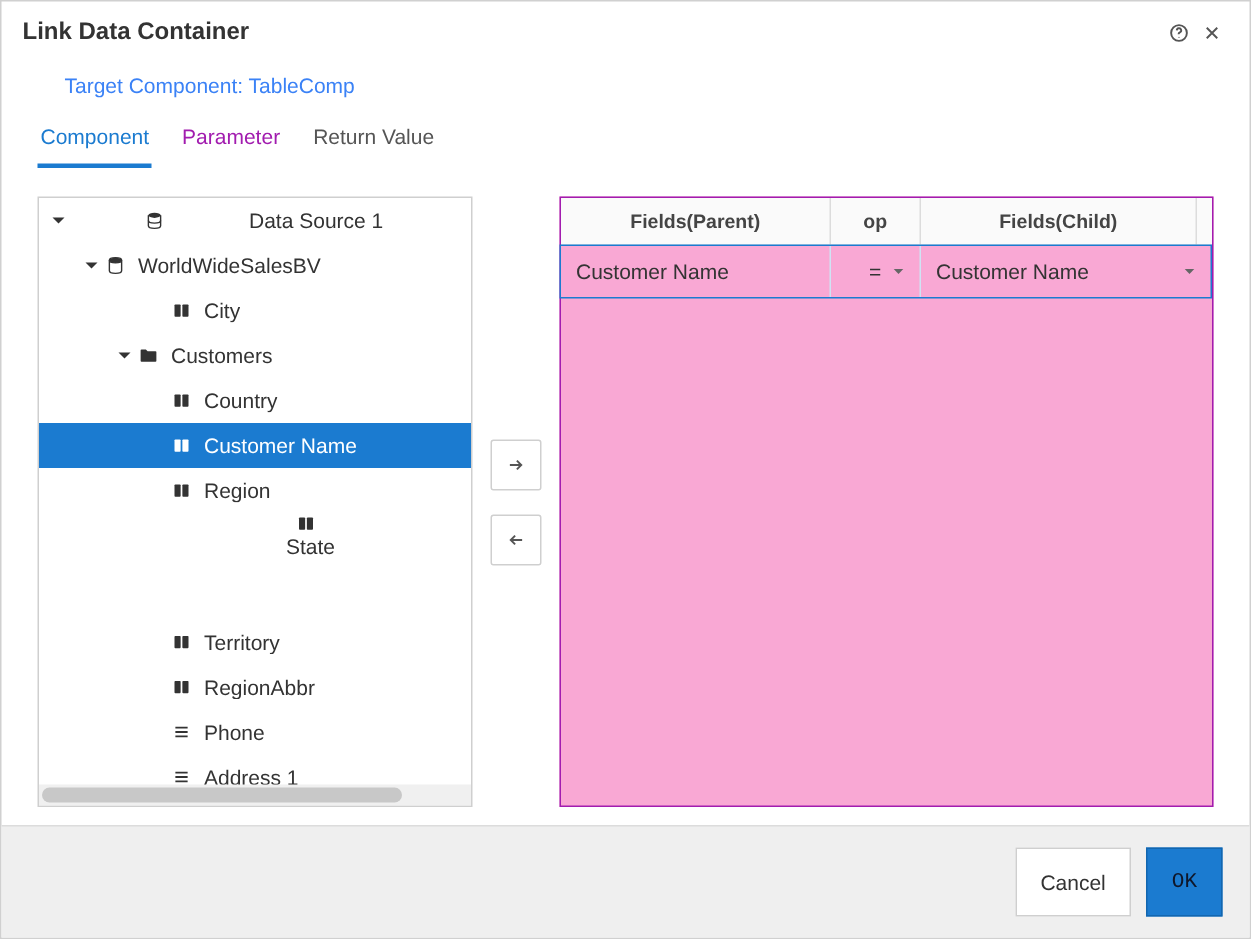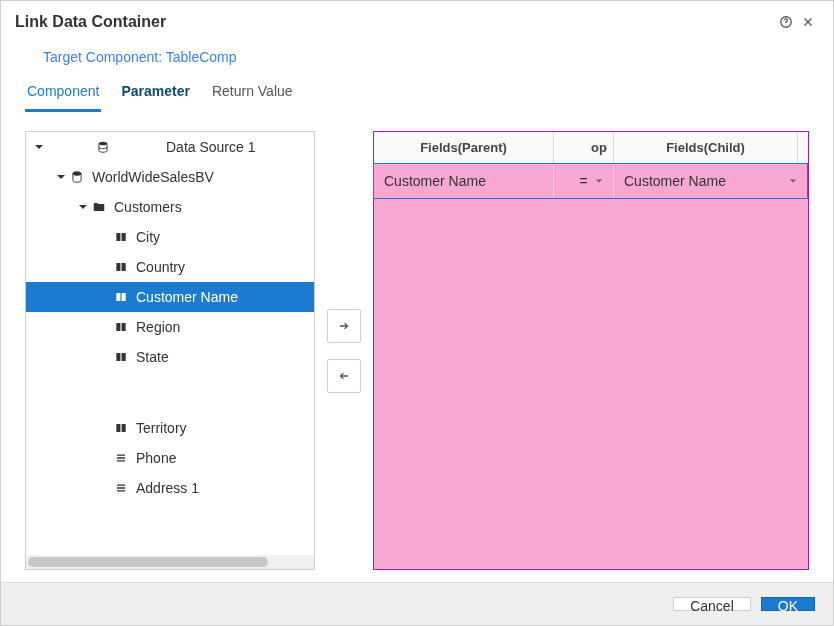--- a/index.html
+++ b/index.html
@@ -6,21 +6,21 @@
   html, body { width: 834px; height: 626px; font-family: -apple-system, "Segoe UI", Arial, sans-serif; font-size: 13px; color: #333; background: #f0f0f0; }
   .dialog { width: 834px; height: 626px; background: #fff; border: 1px solid #d0d0d0; display: flex; flex-direction: column; }
   .titlebar { display: flex; align-items: center; padding: 10px 14px; font-size: 16px; font-weight: 600; color: #333; }
   .titlebar .spacer { flex: 1; }
   .titlebar .icon-btn { background: none; border: none; cursor: pointer; padding: 4px; color: #555; }
   .titlebar .icon-btn svg { width: 14px; height: 14px; display: block; }
   .subtitle { padding: 6px 24px 12px; font-size: 14px; color: #3b82f6; margin-left: 18px; }
   .tabs { display: flex; gap: 18px; padding: 0 24px; border-bottom: 1px solid transparent; }
   .tab { padding: 6px 2px 10px; font-size: 14px; cursor: pointer; color: #555; border-bottom: 3px solid transparent; }
   .tab.active { color: #1b7bd0; border-bottom-color: #1b7bd0; font-weight: 500; }
-  .tab.disabled { color: #0c4a6e; font-weight: bold; }
+  .tab.disabled { color: #a21caf; }
   .body { flex: 1; display: flex; gap: 12px; padding: 18px 24px 12px; align-items: stretch; }
   .tree-panel { width: 290px; border: 1px solid #cfcfcf; background: #fff; position: relative; overflow: hidden; }
   .tree-scroll { position: absolute; inset: 0; overflow-y: auto; overflow-x: hidden; }
   .tree-row { display: flex; align-items: center; height: 30px; cursor: pointer; font-size: 14px; color: #333; }
   .tree-row.selected { background: #1b7bd0; color: #fff; }
   .tree-row .caret { width: 12px; text-align: center; }
   .tree-row .caret svg { width: 10px; height: 10px; display: block; }
   .tree-row .ticon { width: 18px; display: flex; justify-content: center; margin-right: 6px; }
   .tree-row .ticon svg { width: 14px; height: 14px; display: block; }
   .tree-row .tlabel { white-space: nowrap; overflow: hidden; text-overflow: ellipsis; }
@@ -30,36 +30,36 @@
   .tree-scroll::-webkit-scrollbar-track { background: #efefef; }
   .tree-scroll::-webkit-scrollbar-thumb { background: #c8c8c8; border-radius: 7px; border: 3px solid #efefef; }
 
   .transfer { display: flex; flex-direction: column; justify-content: center; gap: 16px; }
   .sq-btn { width: 34px; height: 34px; border: 1px solid #cfcfcf; background: #fff; border-radius: 2px; cursor: pointer; display: flex; align-items: center; justify-content: center; }
   .sq-btn svg { width: 14px; height: 14px; display: block; color: #555; }
 
   .grid-panel { flex: 1; border: 1px solid #a21caf; background: #f9a8d4; display: flex; flex-direction: column; }
   .grid-head { display: flex; background: #fafafa; border-bottom: 1px solid #dcdcdc; font-weight: 600; font-size: 13px; color: #444; }
   .grid-head .c1 { width: 180px; text-align: center; padding: 8px 6px; border-right: 1px solid #dcdcdc; }
-  .grid-head .c2 { width: 60px; text-align: right; padding: 8px 6px; border-right: 1px solid #dcdcdc; }
+  .grid-head .c2 { width: 60px; text-align: center; padding: 8px 6px; border-right: 1px solid #dcdcdc; }
   .grid-head .c3 { flex: 1; text-align: center; padding: 8px 6px; border-right: 1px solid #dcdcdc; }
   .grid-head .c4 { width: 10px; }
   .grid-body-row { display: flex; border: 1px solid #1b7bd0; margin: -1px 0 0 -1px; }
   .gcell { border-right: 1px solid #cfe3f4; padding: 9px 10px; font-size: 14px; color: #333; display: flex; align-items: center; }
   .gcell.c1 { width: 180px; }
   .gcell.c2 { width: 60px; justify-content: center; position: relative; }
   .gcell.c3 { flex: 1; position: relative; border-right: none; }
   .dd-caret { position: absolute; right: 10px; top: 50%; transform: translateY(-50%); }
   .dd-caret svg { width: 8px; height: 8px; display: block; color: #666; }
   .grid-fill { flex: 1; }
 
   .footer { background: #efefef; border-top: 1px solid #dcdcdc; padding: 14px 18px; display: flex; justify-content: flex-end; gap: 10px; }
-  .btn { height: 14px; padding: 0 16px; font-size: 14px; border-radius: 0; cursor: pointer; }
+  .btn { height: 46px; padding: 0 16px; font-size: 14px; border-radius: 0; cursor: pointer; }
   .btn-secondary { background: #fff; border: 1px solid #cfcfcf; color: #333; }
-  .btn-primary { background: #1b7bd0; border: 1px solid #1266af; color: #fef9c3; }
+  .btn-primary { background: #1b7bd0; border: 1px solid #1266af; color: #0f172a; font-family: Liberation Mono, monospace; }
 </style>
 </head>
 <body>
 
 <div class="dialog">
 
   <div class="titlebar">
     <span>Link Data Container</span>
     <span class="spacer"></span>
     <button class="icon-btn">
@@ -110,20 +110,30 @@
               </svg>
             </span>
             <span class="ticon">
               <svg viewBox="0 0 24 24" fill="none" stroke="currentColor" stroke-width="1.6">
                 <ellipse cx="12" cy="6" rx="7" ry="3" fill="currentColor"></ellipse>
                 <path d="M5 6v12c0 1.7 3.1 3 7 3s7-1.3 7-3V6"></path>
               </svg>
             </span>
             <span class="tlabel">WorldWideSalesBV</span>
           </div>
+          <div class="tree-row" style="padding-left: 74px;">
+            <span class="caret"></span>
+            <span class="ticon">
+              <svg viewBox="0 0 24 24" fill="currentColor">
+                <rect x="4" y="5" width="7" height="14" rx="1"></rect>
+                <rect x="13" y="5" width="7" height="14" rx="1"></rect>
+              </svg>
+            </span>
+            <span class="tlabel">City</span>
+          </div>
           <div class="tree-row" style="padding-left: 52px;">
             <span class="caret">
               <svg viewBox="0 0 10 10">
                 <path d="M1 3l4 4 4-4" fill="currentColor"></path>
               </svg>
             </span>
             <span class="ticon">
               <svg viewBox="0 0 24 24" fill="currentColor">
                 <path d="M3 6a1 1 0 0 1 1-1h5l2 2h9a1 1 0 0 1 1 1v10a1 1 0 0 1-1 1H4a1 1 0 0 1-1-1V6z"></path>
               </svg>
@@ -131,30 +141,20 @@
             <span class="tlabel">Customers</span>
           </div>
           <div class="tree-row" style="padding-left: 74px;">
             <span class="caret"></span>
             <span class="ticon">
               <svg viewBox="0 0 24 24" fill="currentColor">
                 <rect x="4" y="5" width="7" height="14" rx="1"></rect>
                 <rect x="13" y="5" width="7" height="14" rx="1"></rect>
               </svg>
             </span>
-            <span class="tlabel">City</span>
-          </div>
-          <div class="tree-row" style="padding-left: 74px;">
-            <span class="caret"></span>
-            <span class="ticon">
-              <svg viewBox="0 0 24 24" fill="currentColor">
-                <rect x="4" y="5" width="7" height="14" rx="1"></rect>
-                <rect x="13" y="5" width="7" height="14" rx="1"></rect>
-              </svg>
-            </span>
             <span class="tlabel">Country</span>
           </div>
           <div class="tree-row selected" style="padding-left: 74px;">
             <span class="caret"></span>
             <span class="ticon">
               <svg viewBox="0 0 24 24" fill="currentColor">
                 <rect x="4" y="5" width="7" height="14" rx="1"></rect>
                 <rect x="13" y="5" width="7" height="14" rx="1"></rect>
               </svg>
             </span>
@@ -163,39 +163,49 @@
           <div class="tree-row" style="padding-left: 74px;">
             <span class="caret"></span>
             <span class="ticon">
               <svg viewBox="0 0 24 24" fill="currentColor">
                 <rect x="4" y="5" width="7" height="14" rx="1"></rect>
                 <rect x="13" y="5" width="7" height="14" rx="1"></rect>
               </svg>
             </span>
             <span class="tlabel">Region</span>
           </div>
-          <div class="tree-row" style="padding-left: 74px;">
+          <div class="tree-row" style="padding-left: 74px; flex-direction: column;">
             <span class="caret"></span>
             <span class="ticon">
               <svg viewBox="0 0 24 24" fill="currentColor">
                 <rect x="4" y="5" width="7" height="14" rx="1"></rect>
                 <rect x="13" y="5" width="7" height="14" rx="1"></rect>
               </svg>
             </span>
             <span class="tlabel">State</span>
           </div>
           <div class="tree-row" style="padding-left: 74px; margin-top: 41px;">
             <span class="caret"></span>
             <span class="ticon">
               <svg viewBox="0 0 24 24" fill="currentColor">
                 <rect x="4" y="5" width="7" height="14" rx="1"></rect>
                 <rect x="13" y="5" width="7" height="14" rx="1"></rect>
               </svg>
             </span>
             <span class="tlabel">Territory</span>
+          </div>
+          <div class="tree-row" style="padding-left: 74px;">
+            <span class="caret"></span>
+            <span class="ticon">
+              <svg viewBox="0 0 24 24" fill="currentColor">
+                <rect x="4" y="5" width="7" height="14" rx="1"></rect>
+                <rect x="13" y="5" width="7" height="14" rx="1"></rect>
+              </svg>
+            </span>
+            <span class="tlabel">RegionAbbr</span>
           </div>
           <div class="tree-row" style="padding-left: 74px;">
             <span class="caret"></span>
             <span class="ticon">
               <svg viewBox="0 0 24 24" fill="none" stroke="currentColor" stroke-width="2.2">
                 <path d="M5 7h14M5 12h14M5 17h14"></path>
               </svg>
             </span>
             <span class="tlabel">Phone</span>
           </div>

